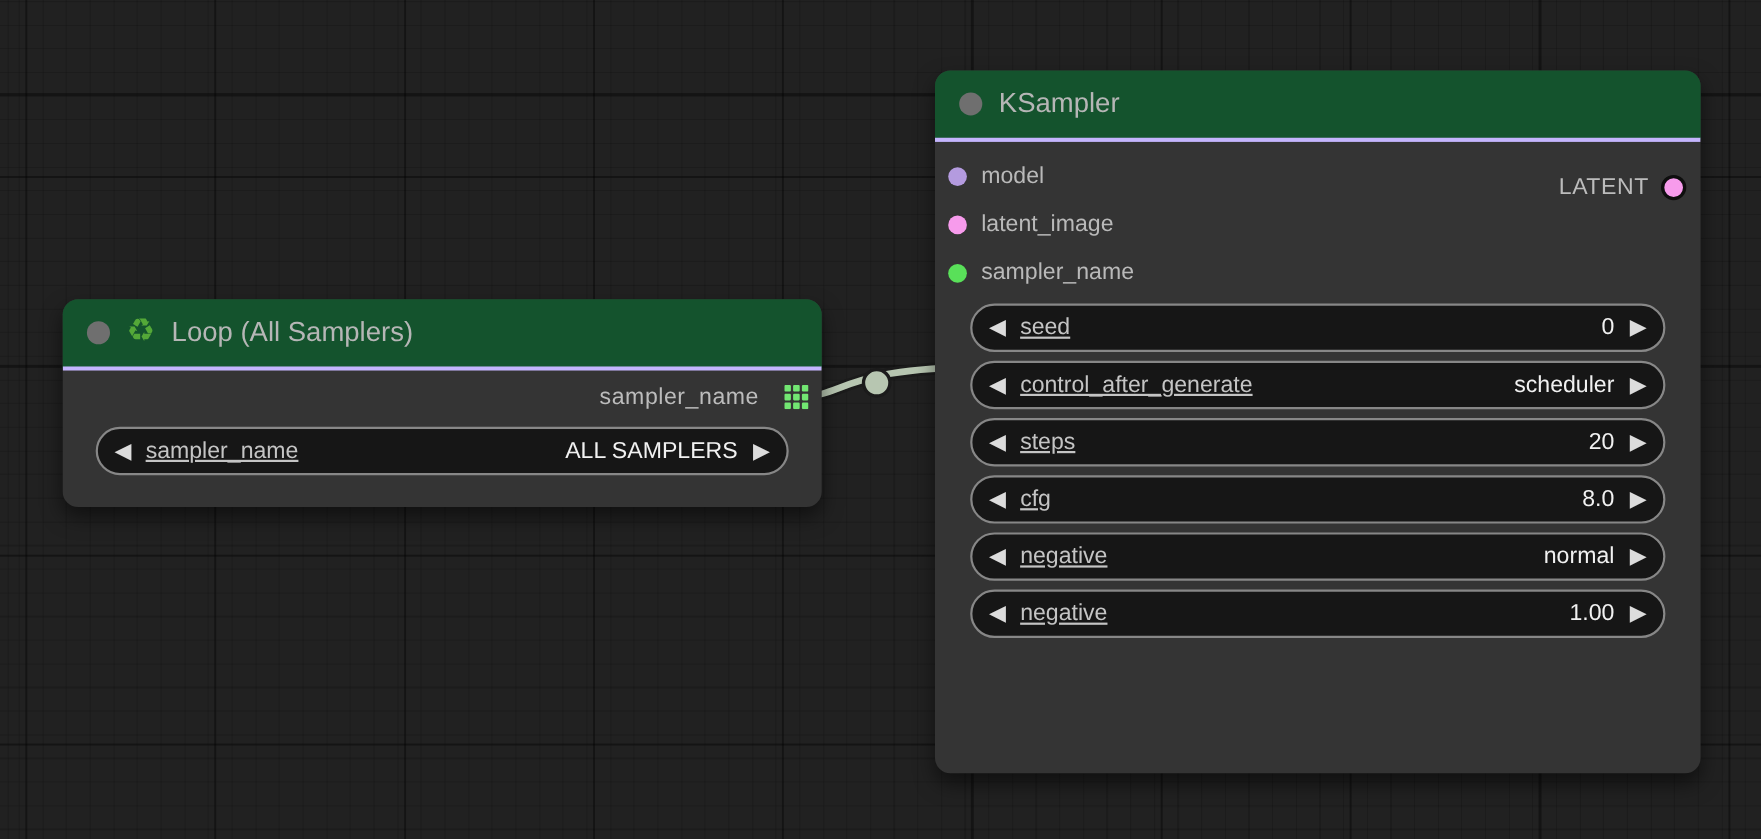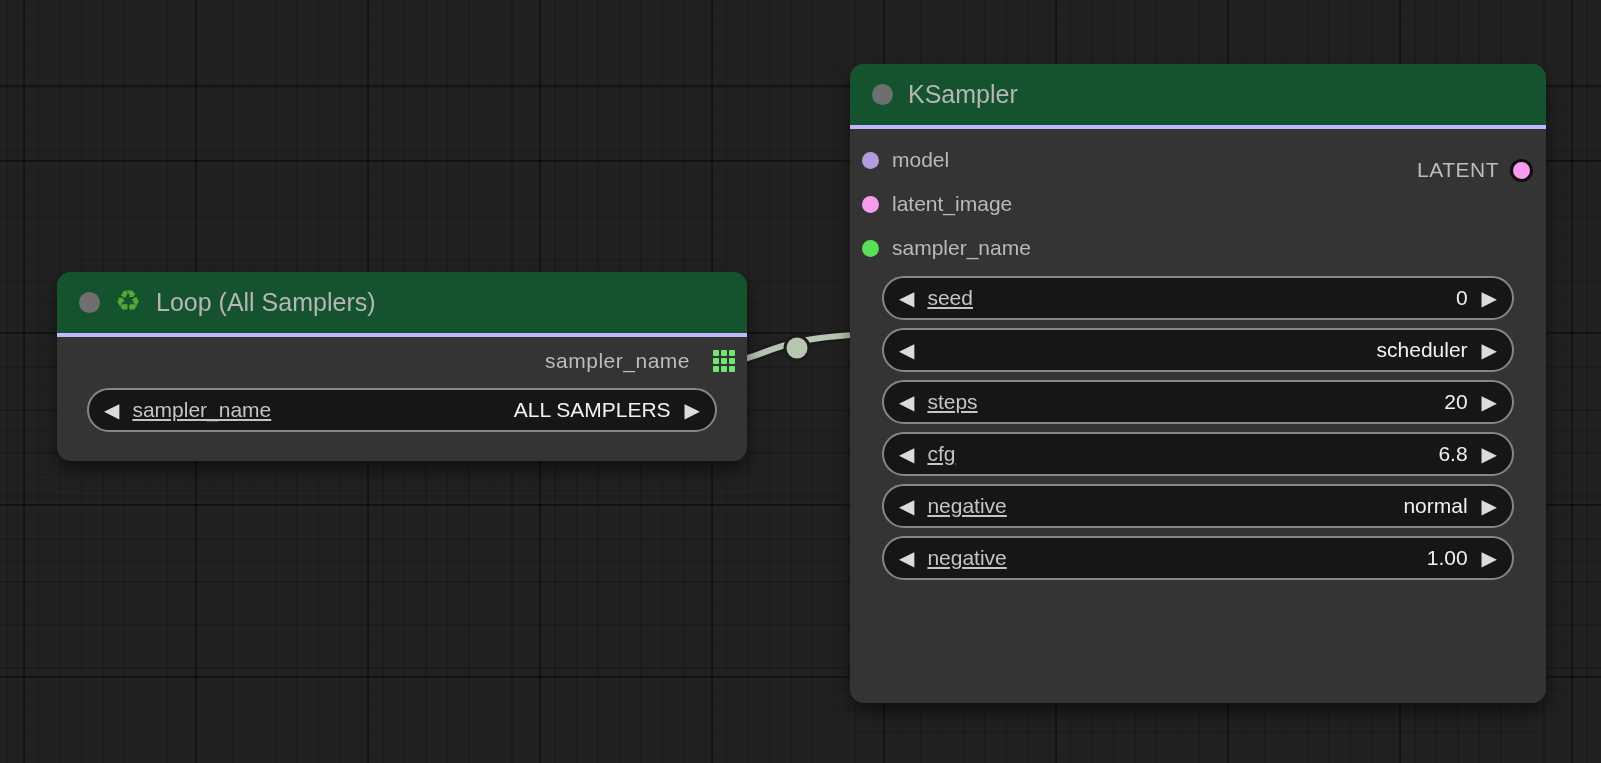--- a/index.html
+++ b/index.html
@@ -129,33 +129,34 @@
 
     <div class="widgets">
       <div class="widget">
         <span class="arrow">◀</span>
         <span class="w-label">seed</span>
         <span class="w-value">0</span>
         <span class="arrow">▶</span>
       </div>
       <div class="widget">
         <span class="arrow">◀</span>
+        <span class="w-label">control_after_generate</span>
         <span class="w-value">scheduler</span>
         <span class="arrow">▶</span>
       </div>
       <div class="widget">
         <span class="arrow">◀</span>
         <span class="w-label">steps</span>
         <span class="w-value">20</span>
         <span class="arrow">▶</span>
       </div>
       <div class="widget">
         <span class="arrow">◀</span>
         <span class="w-label">cfg</span>
-        <span class="w-value">6.8</span>
+        <span class="w-value">8.0</span>
         <span class="arrow">▶</span>
       </div>
       <div class="widget">
         <span class="arrow">◀</span>
         <span class="w-label">negative</span>
         <span class="w-value">normal</span>
         <span class="arrow">▶</span>
       </div>
       <div class="widget">
         <span class="arrow">◀</span>

